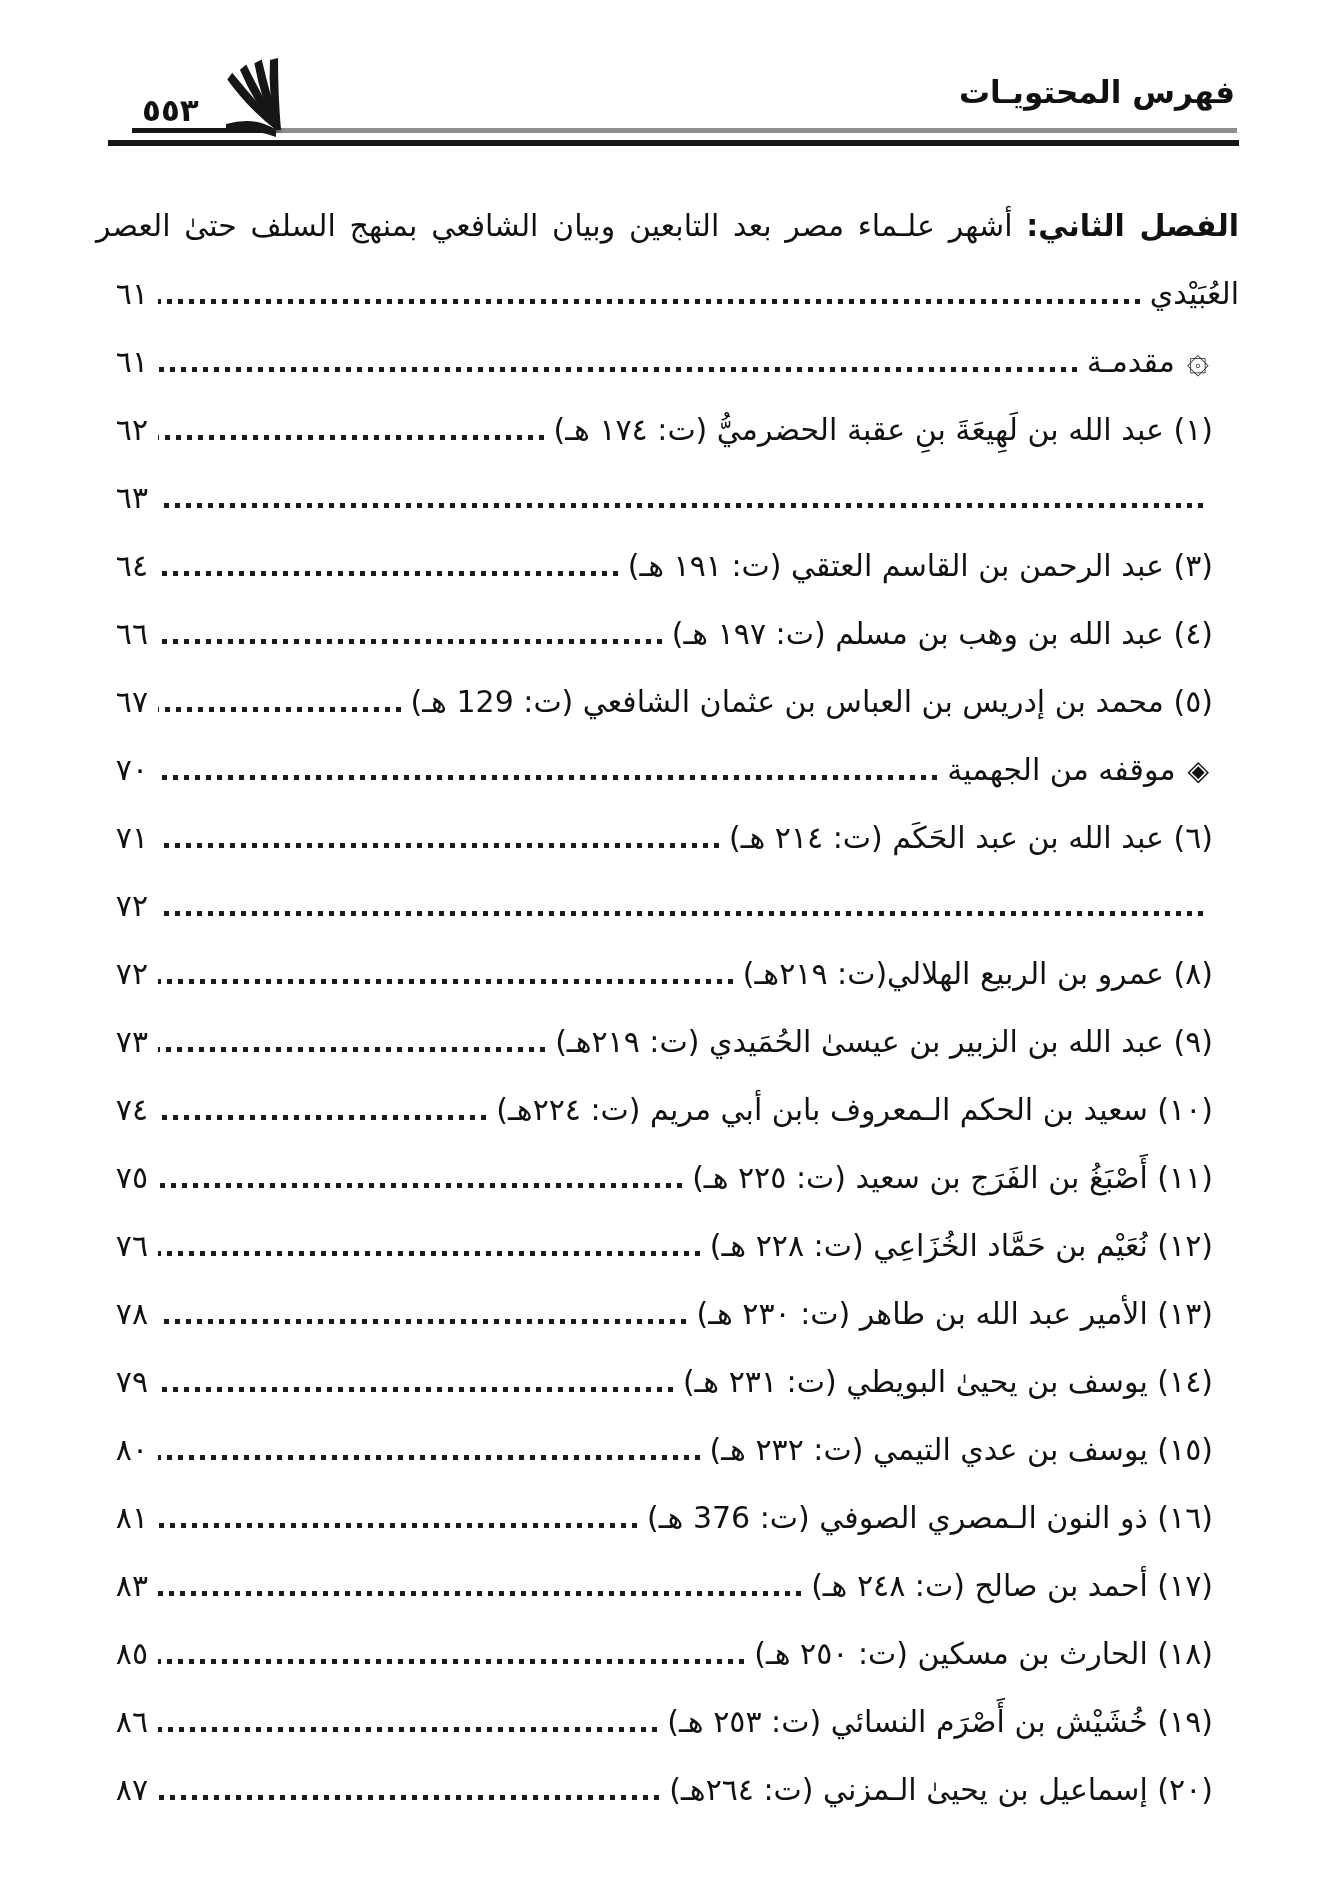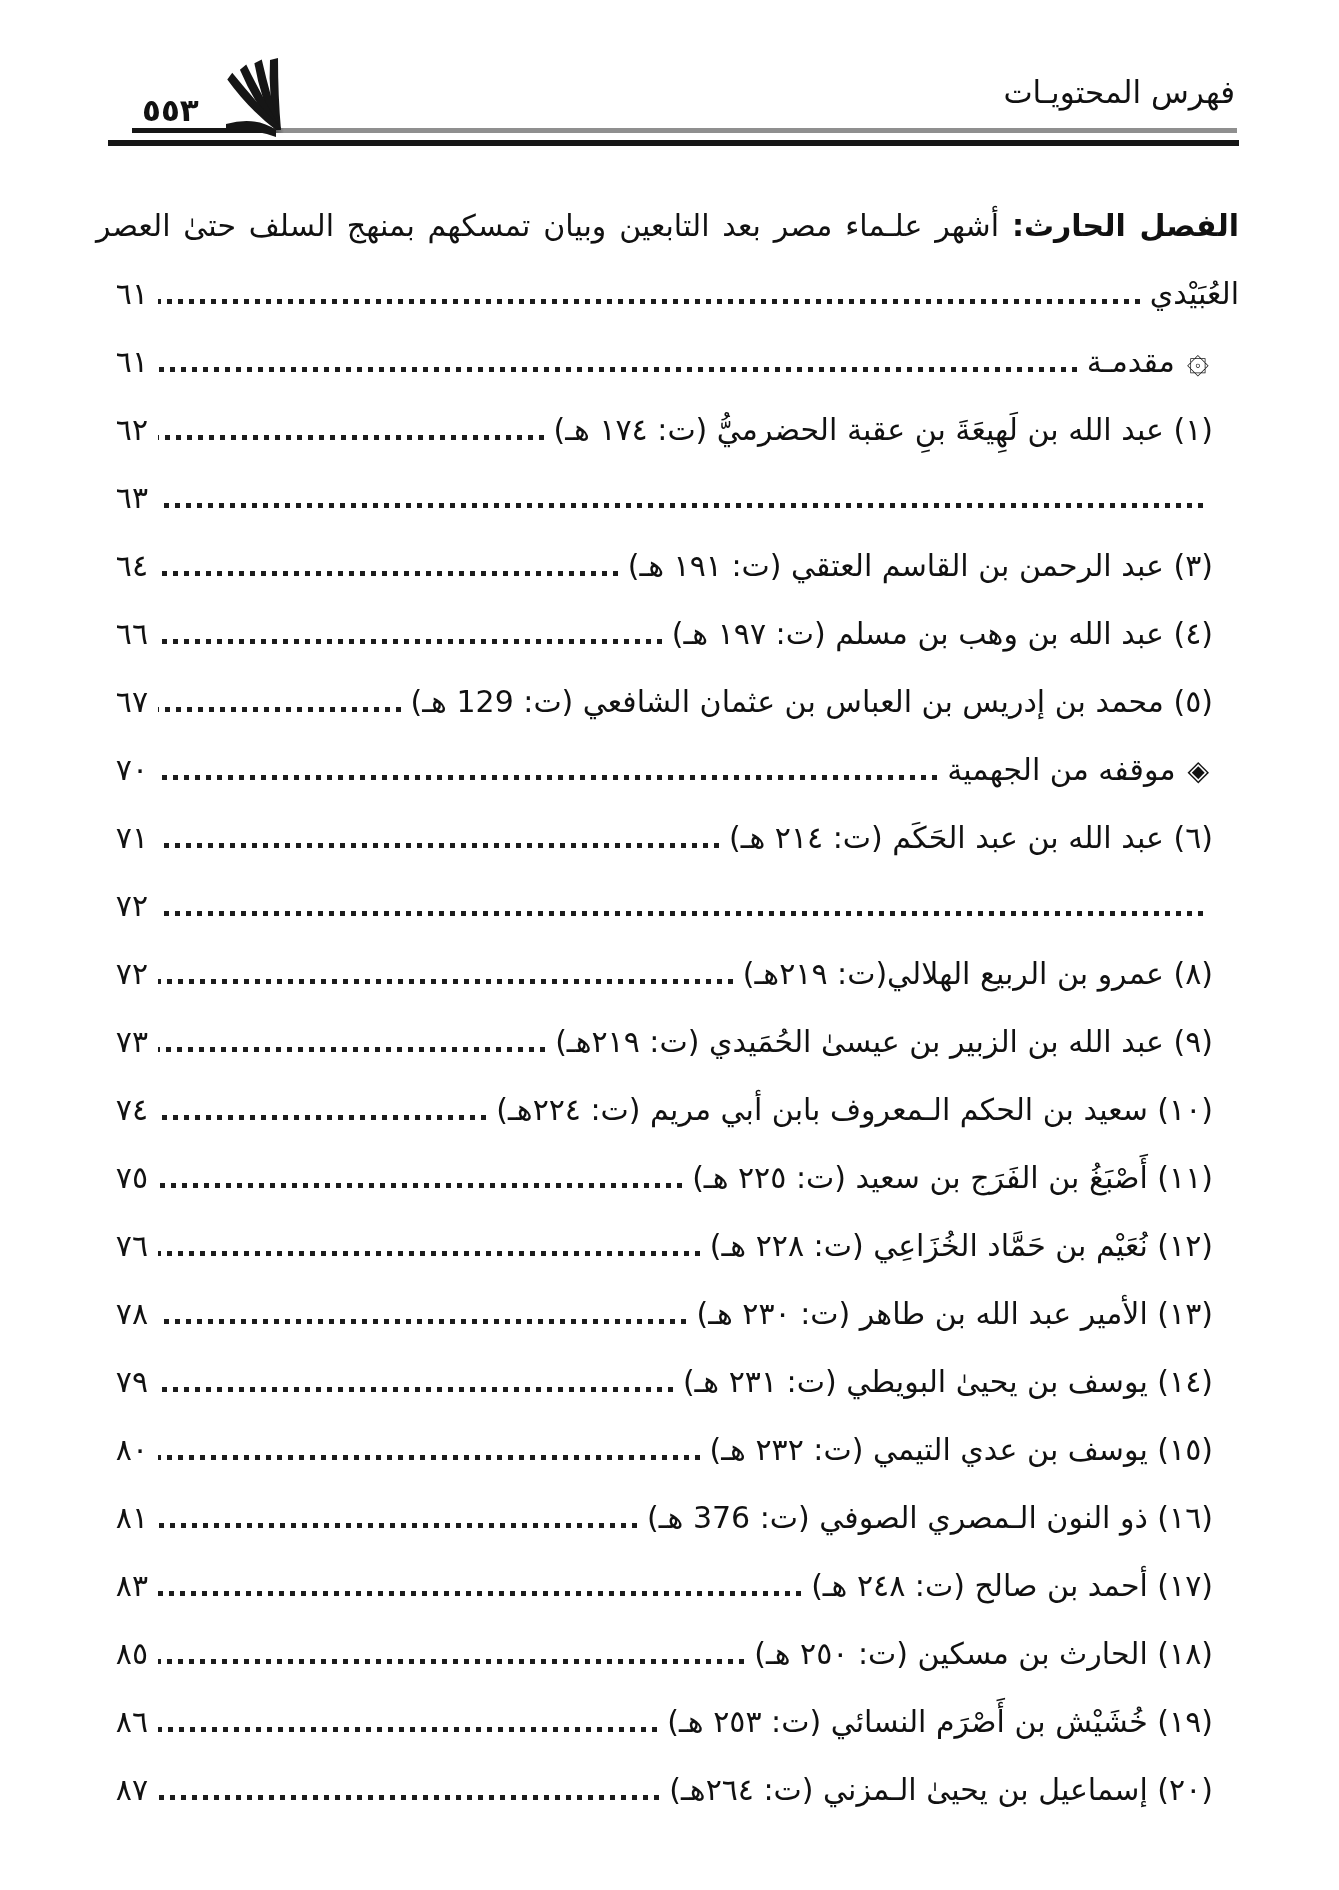--- a/index.html
+++ b/index.html
@@ -14,21 +14,21 @@
   }
   .content {
     position:absolute; inset:0;
     box-sizing:border-box;
     padding:58px 100px 0 96px;
   }
   
   .header { position:relative; height:88px; }
   .hdr-title {
     position:absolute; right:4px; top:16px;
-    font-size:31px; font-weight:normal; white-space:nowrap;
+    font-size:31px; font-weight:bold; white-space:nowrap;
   }
   .hdr-pagenum {
     position:absolute; left:46px; top:34px;
     font-size:31px; font-weight:bold;
   }
   .book-icon { position:absolute; left:130px; top:-8px; z-index:2; line-height:0; }
   .rule-thin {
     position:absolute; bottom:13px; left:36px; right:2px; height:5px;
     background:linear-gradient(to right, #161616 0 132px, #8f8f8f 152px 100%);
   }
@@ -75,21 +75,21 @@
             <path d="M0 74 Q 30 66 50 80 L 50 87 Q 26 78 0 80 Z"></path>
           </g>
         </svg>
       </span>
       <div class="rule-thin"></div>
       <div class="rule-thick"></div>
     </div>
 
     <div class="toc">
       <div class="chapter-line">
-        <span class="chapter-label">الفصل الحارث:</span><span> أشهر علـماء مصر بعد التابعين وبيان تمسكهم بمنهج السلف حتىٰ العصر</span>
+        <span class="chapter-label">الفصل الثاني:</span><span> أشهر علـماء مصر بعد التابعين وبيان الشافعي بمنهج السلف حتىٰ العصر</span>
       </div>
       <div class="toc-row">
         <span class="label">العُبَيْدي</span>
         <span class="dots"></span>
         <span class="pagenum">٦١</span>
       </div>
       <div id="toc-rows">
           <div class="toc-row entry has-icon">
             <span class="entry-icon icon-rub">۞</span>
             <span class="label">مقدمـة</span>

